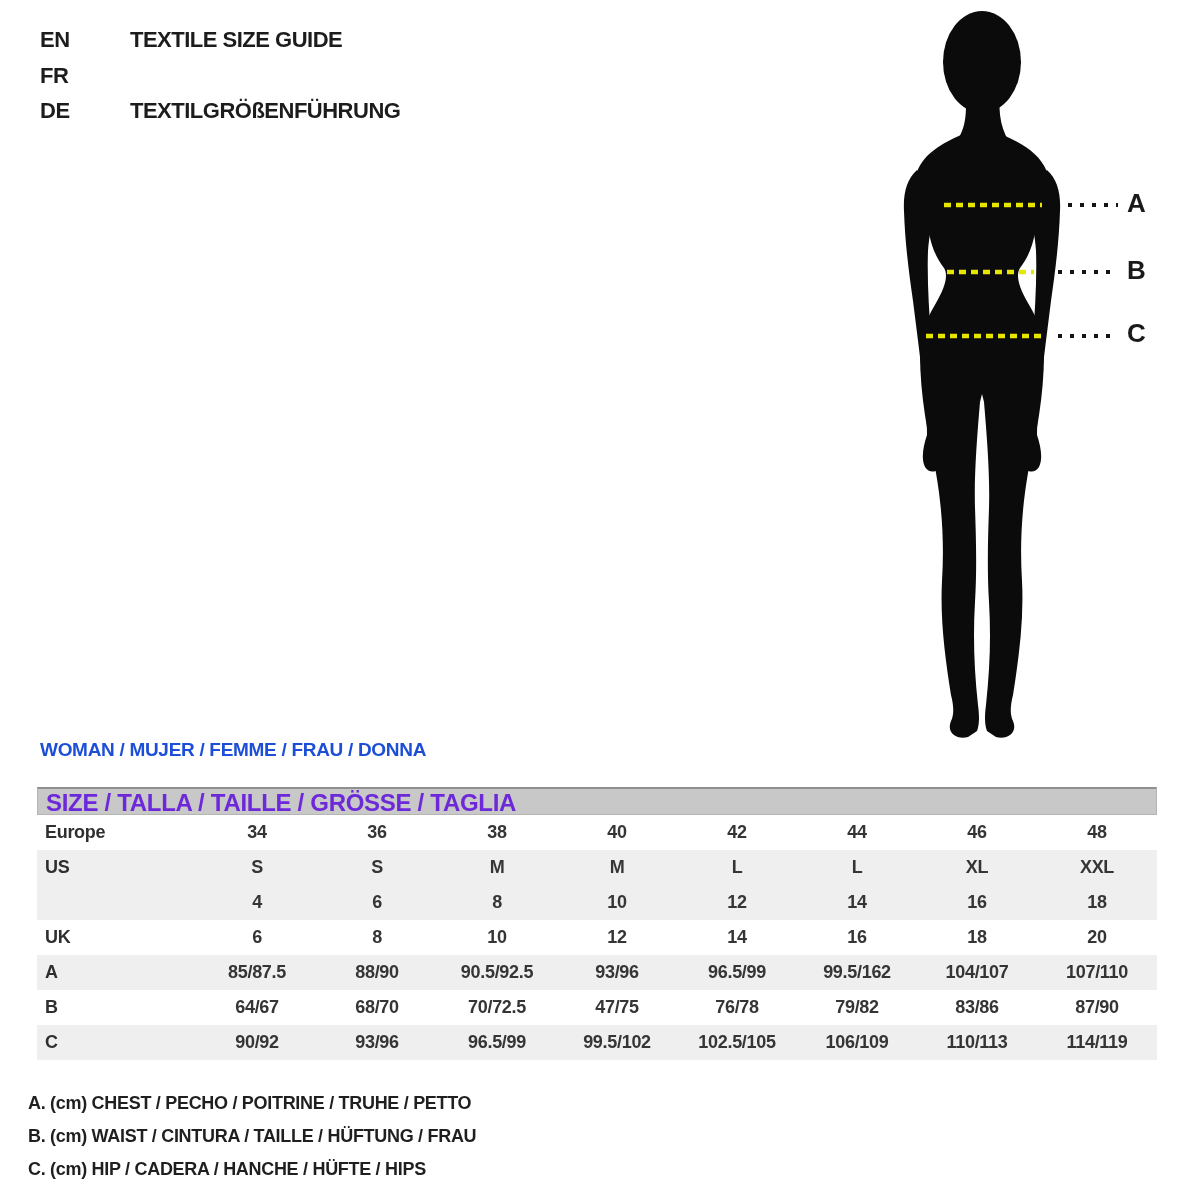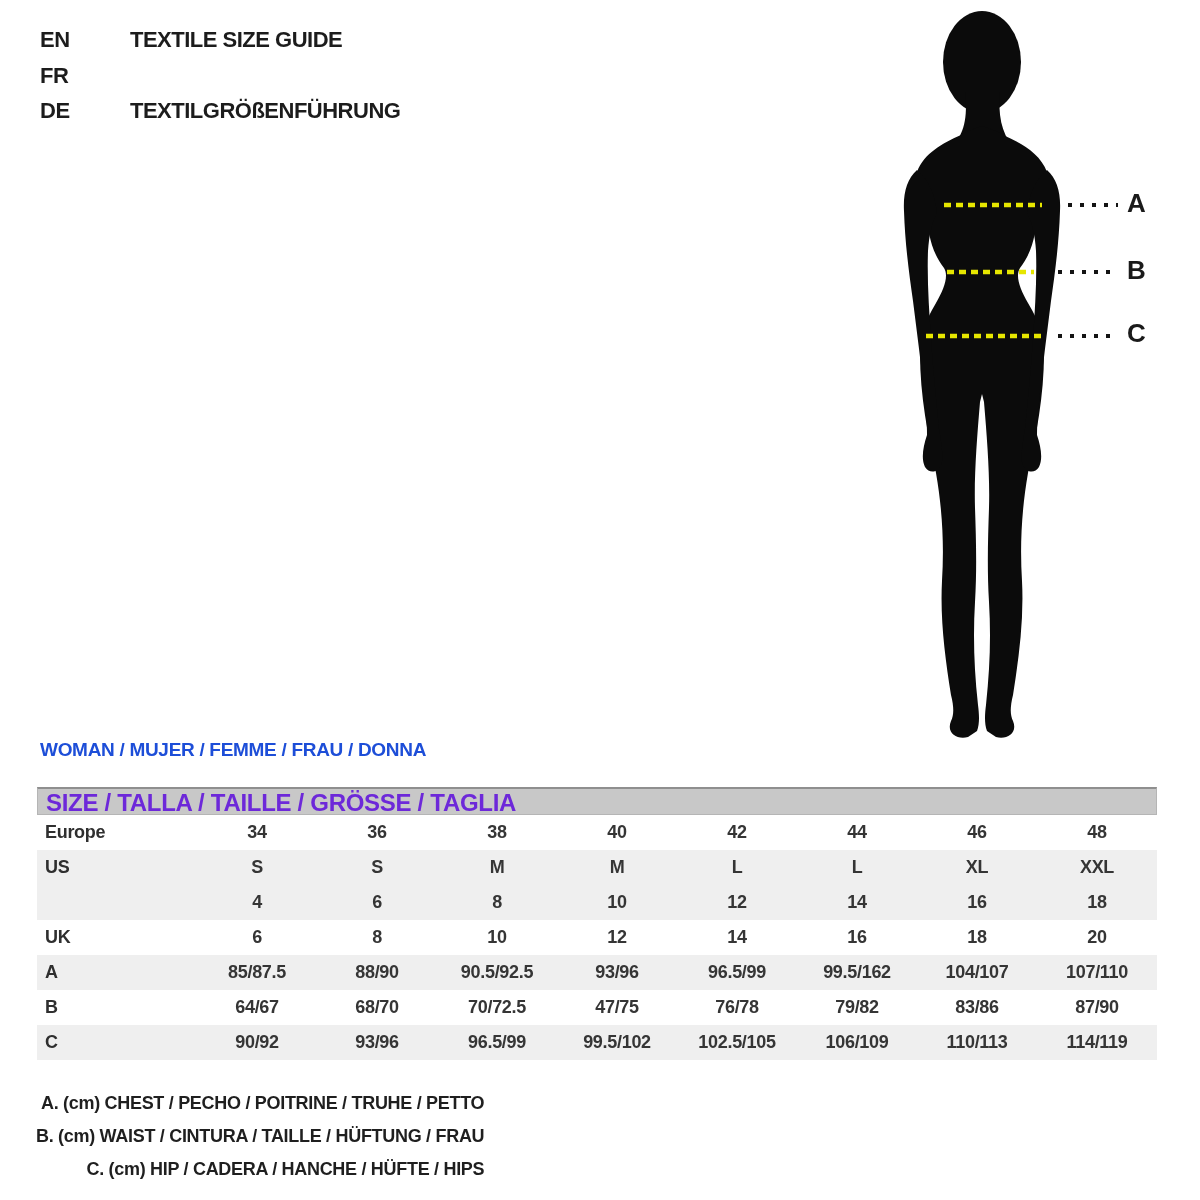--- a/index.html
+++ b/index.html
@@ -38,21 +38,21 @@
   .trow.shaded{}
   .tlabel{
     width:152px;padding-left:8px;flex:0 0 auto;box-sizing:content-box;
     font-size:18px;font-weight:700;letter-spacing:-0.3px;color:#2f2f2f;
   }
   .tcell{
     flex:1 1 0;text-align:center;font-size:18px;font-weight:700;
     letter-spacing:-0.3px;color:#353535;white-space:nowrap;
   }
   
-  .legend{position:absolute;left:36px;top:1087px;text-align:right;}
+  .legend{position:absolute;left:28px;top:1087px;}
   .legend-line{
     height:33px;line-height:33px;font-size:18px;font-weight:700;
     letter-spacing:-0.3px;color:#1f1f1f;white-space:nowrap;
   }
 </style>
 </head>
 <body>
 
 <div class="canvas">
 

